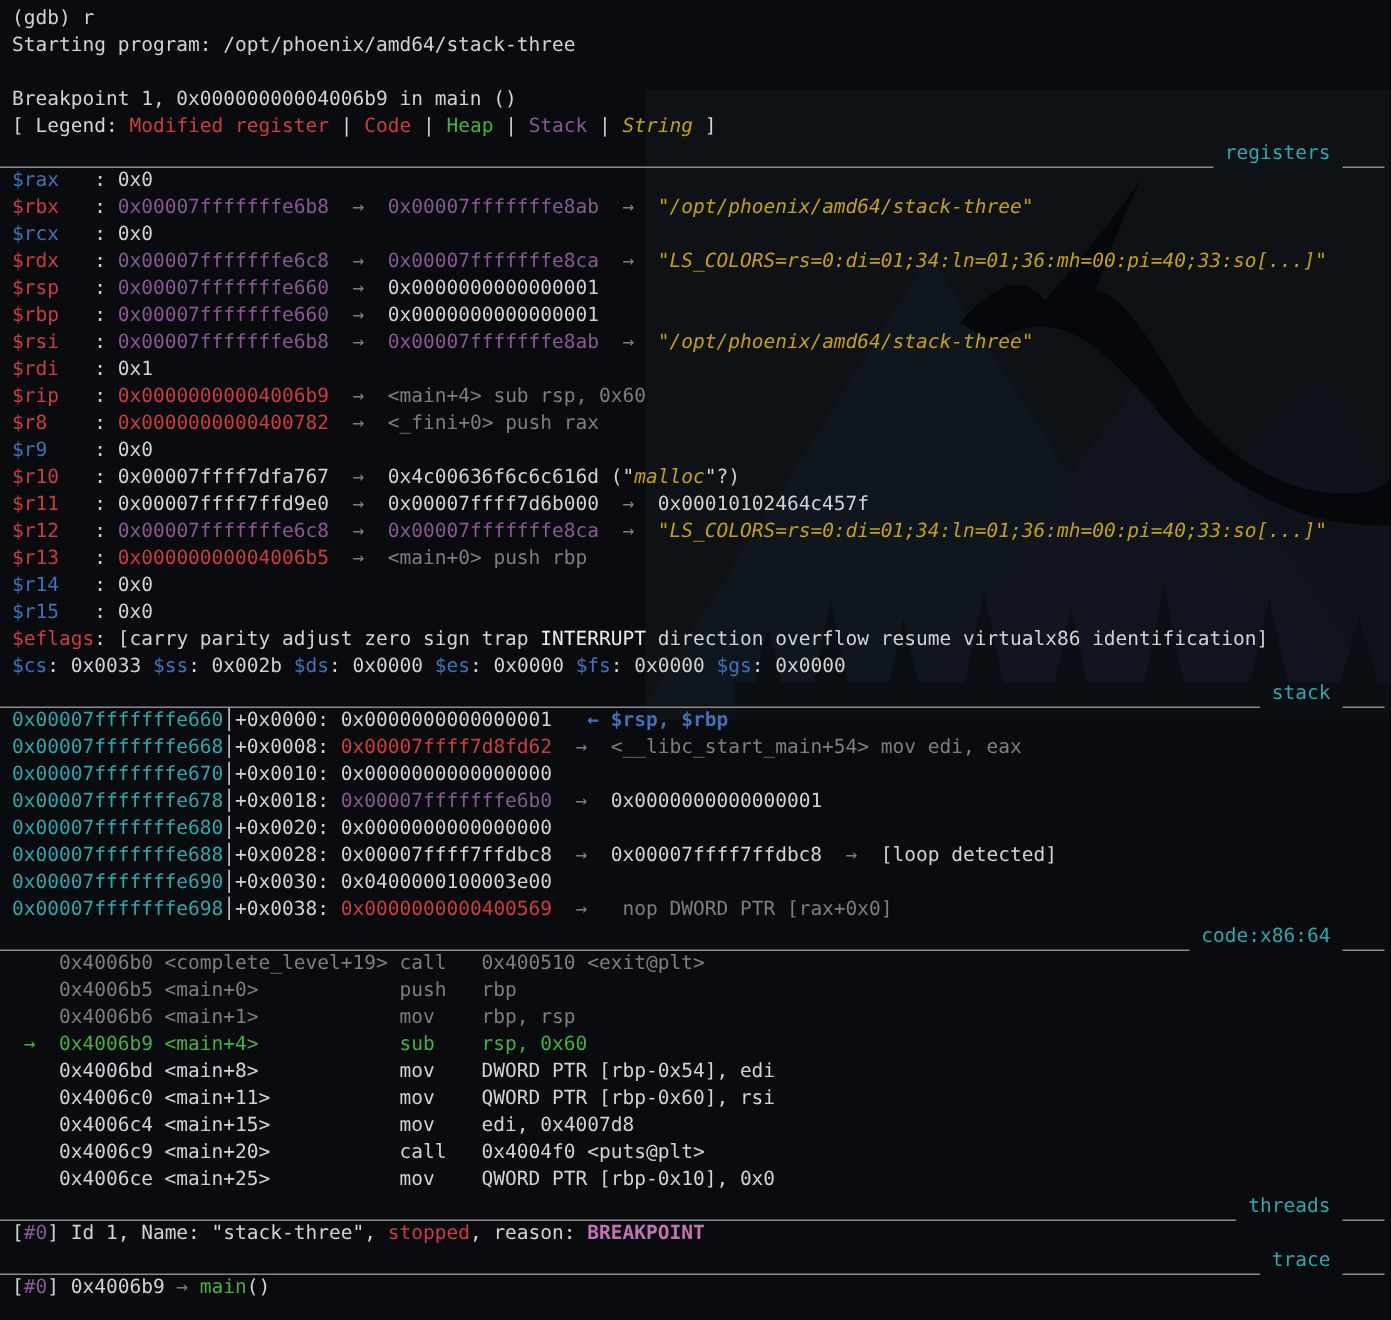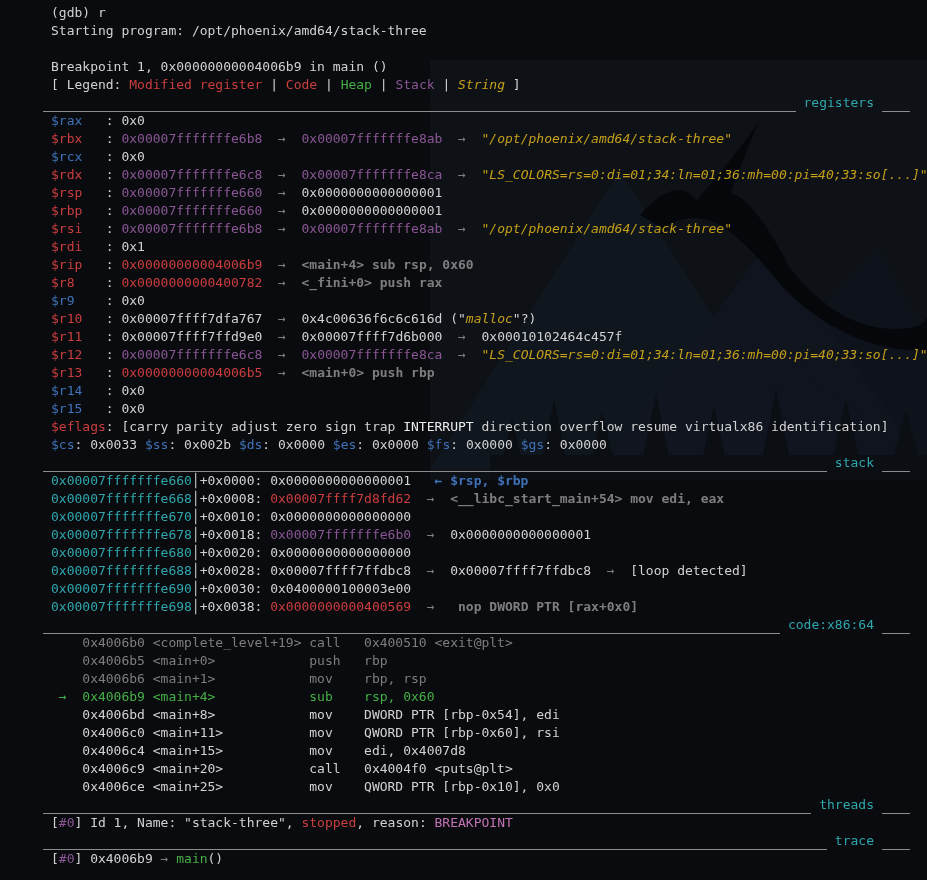--- a/index.html
+++ b/index.html
@@ -5,45 +5,44 @@
   html,body{margin:0;padding:0;background:#000;}
   .screen{
     position:relative;
     width:927px;height:880px;
     background:#0a0b0f;
     overflow:hidden;
   }
   .wallpaper{position:absolute;left:0;top:0;z-index:0;}
   .term{
     position:absolute;left:0;top:0;right:0;bottom:0;z-index:1;
-    padding:4px 17px 0 8px;
+    padding:4px 4px 0 8px;
     font-family:"DejaVu Sans Mono","Liberation Mono",monospace;
     font-size:13px;line-height:18px;
     white-space:pre;
-    margin-left:43px;
   }
   .row{height:18px;}
   .sep{display:flex;align-items:flex-end;height:18px;margin-left:-8px;}
   .sep .ln{height:1px;background:var(--sep);}
   .sep .l1{flex:1;}
   .sep .l2{width:28px;}
   .sep .lbl{color:var(--teal);padding:0 8px;font-weight:normal;}
   .fg{color:var(--fg);}
   .whiteb{color:var(--whiteb);font-weight:normal;}
   .gray{color:var(--gray);}
-  .grayb{color:var(--gray);font-weight:bold;}
+  .grayb{color:var(--gray);font-weight:normal;}
   .red{color:var(--red);text-align:right;}
   .redb{color:var(--red);font-weight:normal;}
   .blue{color:var(--blue);}
   .blueb{color:var(--blue);font-weight:bold;}
   .purple{color:var(--purple);}
   .yellow{color:var(--yellow);font-style:italic;}
   .teal{color:var(--teal);}
   .green{color:var(--green);}
-  .pinkb{color:var(--pink);font-weight:normal;}
+  .pinkb{color:var(--pink);font-weight:bold;}
 </style>
 </head>
 <body>
 
 <div class="screen">
   <svg class="wallpaper" width="927" height="880" viewBox="0 0 927 880" aria-hidden="true">
     <rect x="0" y="0" width="927" height="880" fill="#0a0b0f"></rect>
     <rect x="430" y="60" width="497" height="420" fill="#0e1116"></rect>
     <polygon points="430,470 620,170 810,470" fill="#121821" opacity="0.75"></polygon>
     <polygon points="600,470 770,240 927,470" fill="#101520" opacity="0.8"></polygon>

